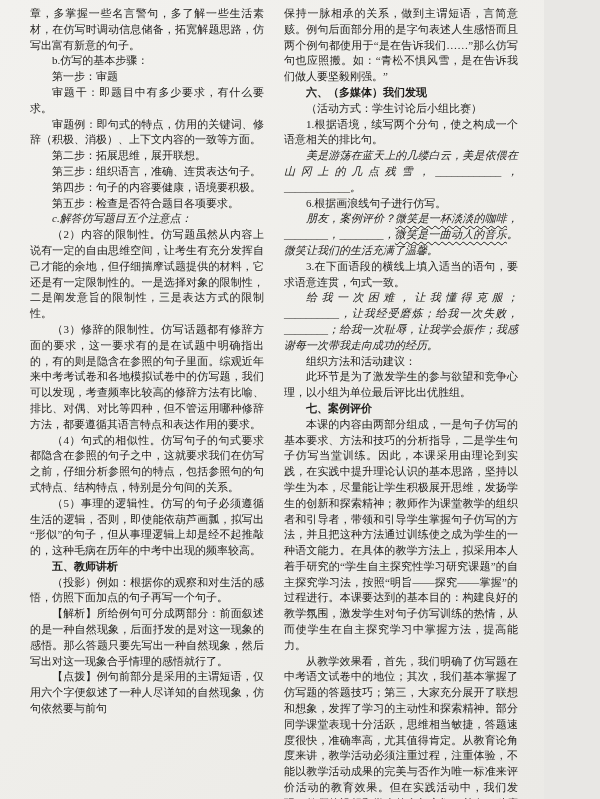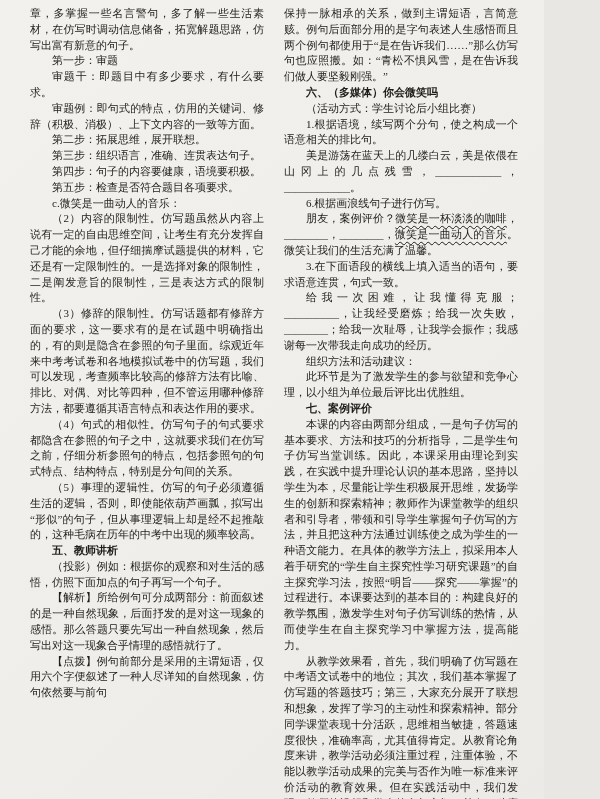--- a/index.html
+++ b/index.html
@@ -22,51 +22,52 @@
     width:262px;
     font-size:11px;
     line-height:15.8px;
     text-align:justify;
     text-justify:inter-ideograph;
   }
   .col p{margin:0;}
   .indent{text-indent:2em;}
   .cont{text-indent:0;}
   .heading{font-weight:bold;}
-  .example{}
+  .example{font-style:italic;}
   .wavy{text-decoration:underline wavy;text-decoration-thickness:1px;text-underline-offset:3px;}
 </style>
 </head>
 <body>
 
 <div class="page">
 
   <div class="col">
     <p class="cont">章，多掌握一些名言警句，多了解一些生活素材，在仿写时调动信息储备，拓宽解题思路，仿写出富有新意的句子。</p>
+    <p class="indent">b.仿写的基本步骤：</p>
     <p class="indent">第一步：审题</p>
     <p class="indent">审题干：即题目中有多少要求，有什么要求。</p>
     <p class="indent">审题例：即句式的特点，仿用的关键词、修辞（积极、消极）、上下文内容的一致等方面。</p>
     <p class="indent">第二步：拓展思维，展开联想。</p>
     <p class="indent">第三步：组织语言，准确、连贯表达句子。</p>
     <p class="indent">第四步：句子的内容要健康，语境要积极。</p>
     <p class="indent">第五步：检查是否符合题目各项要求。</p>
-    <p class="indent example">c.微笑是一曲动人的音乐：</p>
+    <p class="indent example">c.解答仿写题目五个注意点：</p>
     <p class="indent">（2）内容的限制性。仿写题虽然从内容上说有一定的自由思维空间，让考生有充分发挥自己才能的余地，但仔细揣摩试题提供的材料，它还是有一定限制性的。一是选择对象的限制性，二是阐发意旨的限制性，三是表达方式的限制性。</p>
     <p class="indent">（3）修辞的限制性。仿写话题都有修辞方面的要求，这一要求有的是在试题中明确指出的，有的则是隐含在参照的句子里面。综观近年来中考考试卷和各地模拟试卷中的仿写题，我们可以发现，考查频率比较高的修辞方法有比喻、排比、对偶、对比等四种，但不管运用哪种修辞方法，都要遵循其语言特点和表达作用的要求。</p>
     <p class="indent">（4）句式的相似性。仿写句子的句式要求都隐含在参照的句子之中，这就要求我们在仿写之前，仔细分析参照句的特点，包括参照句的句式特点、结构特点，特别是分句间的关系。</p>
     <p class="indent">（5）事理的逻辑性。仿写的句子必须遵循生活的逻辑，否则，即使能依葫芦画瓢，拟写出“形似”的句子，但从事理逻辑上却是经不起推敲的，这种毛病在历年的中考中出现的频率较高。</p>
     <p class="indent heading">五、教师讲析</p>
     <p class="indent">（投影）例如：根据你的观察和对生活的感悟，仿照下面加点的句子再写一个句子。</p>
     <p class="indent">【解析】所给例句可分成两部分：前面叙述的是一种自然现象，后面抒发的是对这一现象的感悟。那么答题只要先写出一种自然现象，然后写出对这一现象合乎情理的感悟就行了。</p>
     <p class="indent">【点拨】例句前部分是采用的主谓短语，仅用六个字便叙述了一种人尽详知的自然现象，仿句依然要与前句</p>
   </div>
 
   <div class="col">
     <p class="cont">保持一脉相承的关系，做到主谓短语，言简意赅。例句后面部分用的是字句表述人生感悟而且两个例句都使用于“是在告诉我们……”那么仿写句也应照搬。如：“青松不惧风雪，是在告诉我们做人要坚毅刚强。”</p>
-    <p class="indent heading">六、（多媒体）你会微笑吗</p>
+    <p class="indent heading">六、（多媒体）我们发现</p>
     <p class="indent">（活动方式：学生讨论后小组比赛）</p>
     <p class="indent">1.根据语境，续写两个分句，使之构成一个语意相关的排比句。</p>
     <p class="indent example">美是游荡在蓝天上的几缕白云，美是依偎在山冈上的几点残雪，____________，____________。</p>
     <p class="indent">6.根据画浪线句子进行仿写。</p>
 
     <p class="indent example">
       <span>朋友，案例评价？</span><span class="wavy">微笑是一杯淡淡的咖啡</span><span>，________，________，</span><span class="wavy">微笑是一曲动人的音乐</span><span>。微笑让我们的生活充满了温馨。</span>
     </p>
 
     <p class="indent">3.在下面语段的横线上填入适当的语句，要求语意连贯，句式一致。</p>

